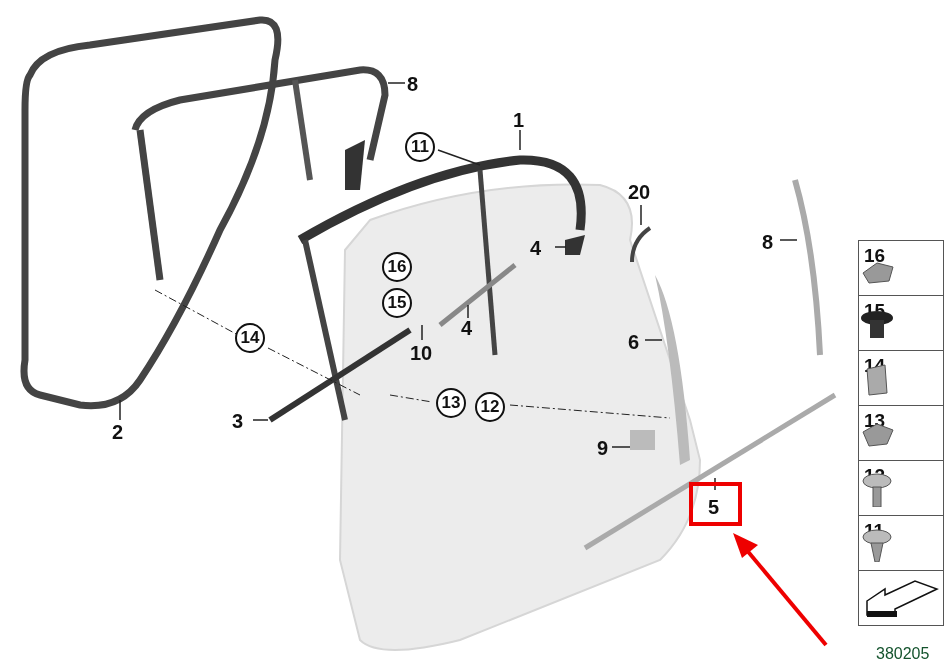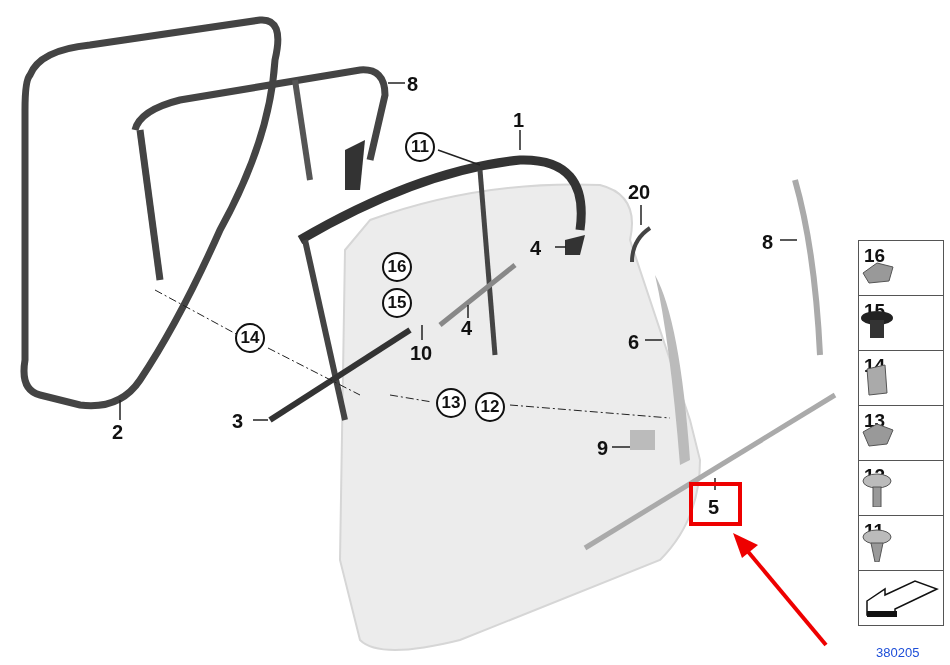--- a/index.html
+++ b/index.html
@@ -5,21 +5,21 @@
   html,body{margin:0;padding:0;background:#fff;}
   body{width:950px;height:665px;position:relative;overflow:hidden;font-family:"Liberation Sans",sans-serif;}
   svg{position:absolute;left:0;top:0;}
   .lbl{position:absolute;font-weight:bold;font-size:20px;color:#111;line-height:1;}
   .circ{position:absolute;width:30px;height:30px;border:2px solid #111;border-radius:50%;background:#fff;font-weight:bold;font-size:17px;display:flex;align-items:center;justify-content:center;color:#111;box-sizing:border-box;}
   .legend{position:absolute;left:858px;top:240px;width:86px;}
   .legend .cell{height:54px;border:1px solid #555;border-bottom:none;position:relative;background:#fff;}
   .legend .cell:last-child{border-bottom:1px solid #555;}
   .legend .num{position:absolute;left:5px;top:4px;font-weight:bold;font-size:19px;color:#111;}
   .legend .shape{position:absolute;right:10px;top:12px;width:36px;height:34px;}
-  .catnum{position:absolute;left:876px;top:645px;font-size:13px;color:#1d4ed8;}
+  .catnum{position:absolute;left:876px;top:645px;font-size:16px;color:#14532d;}
   .highlight{position:absolute;left:689px;top:482px;width:53px;height:44px;border:4px solid #e00;box-sizing:border-box;}
 </style>
 </head>
 <body>
 
 <svg width="950" height="665">
 
   <path d="M30,75 Q40,50 90,45 L260,20 Q285,18 275,60 Q270,140 220,230 Q180,320 140,380 Q120,410 80,405 L40,395 Q20,390 25,360 L25,110 Q25,80 30,75Z" fill="none" stroke="#444" stroke-width="7"></path>
 
   <path d="M135,130 Q140,110 180,100 L360,70 Q385,68 385,95 L370,160" fill="none" stroke="#444" stroke-width="7"></path>

